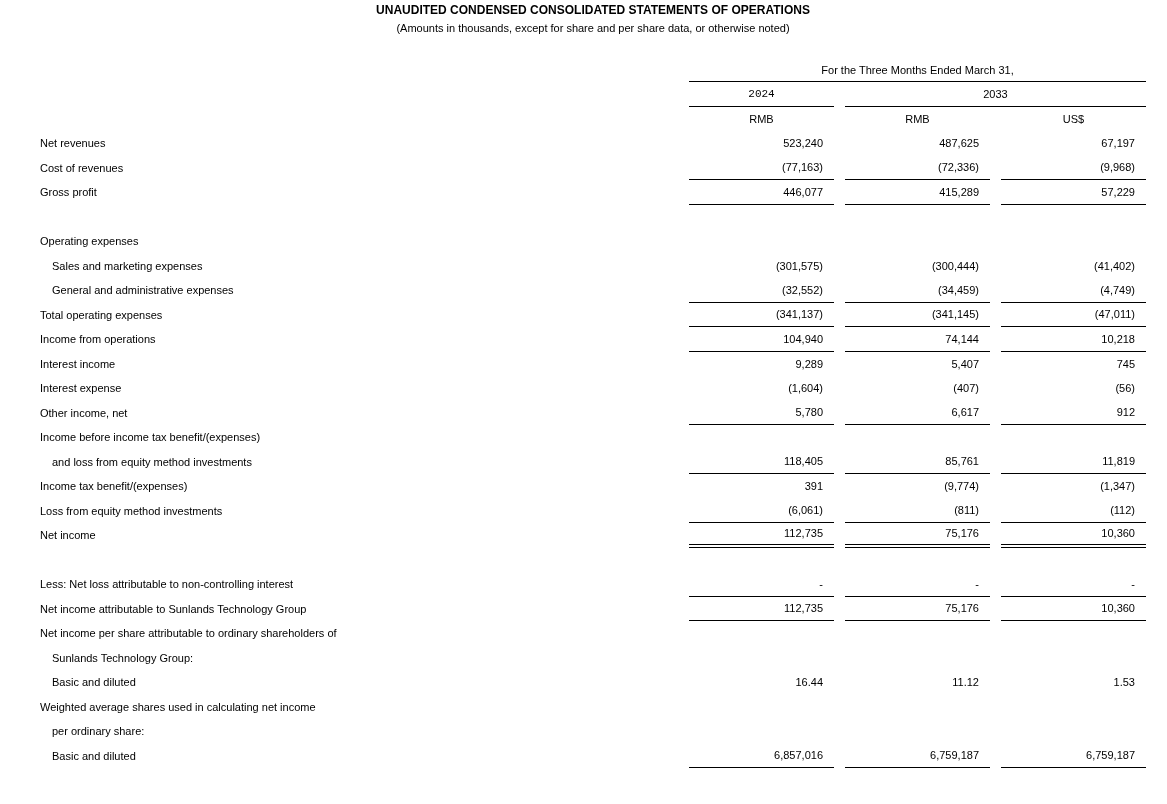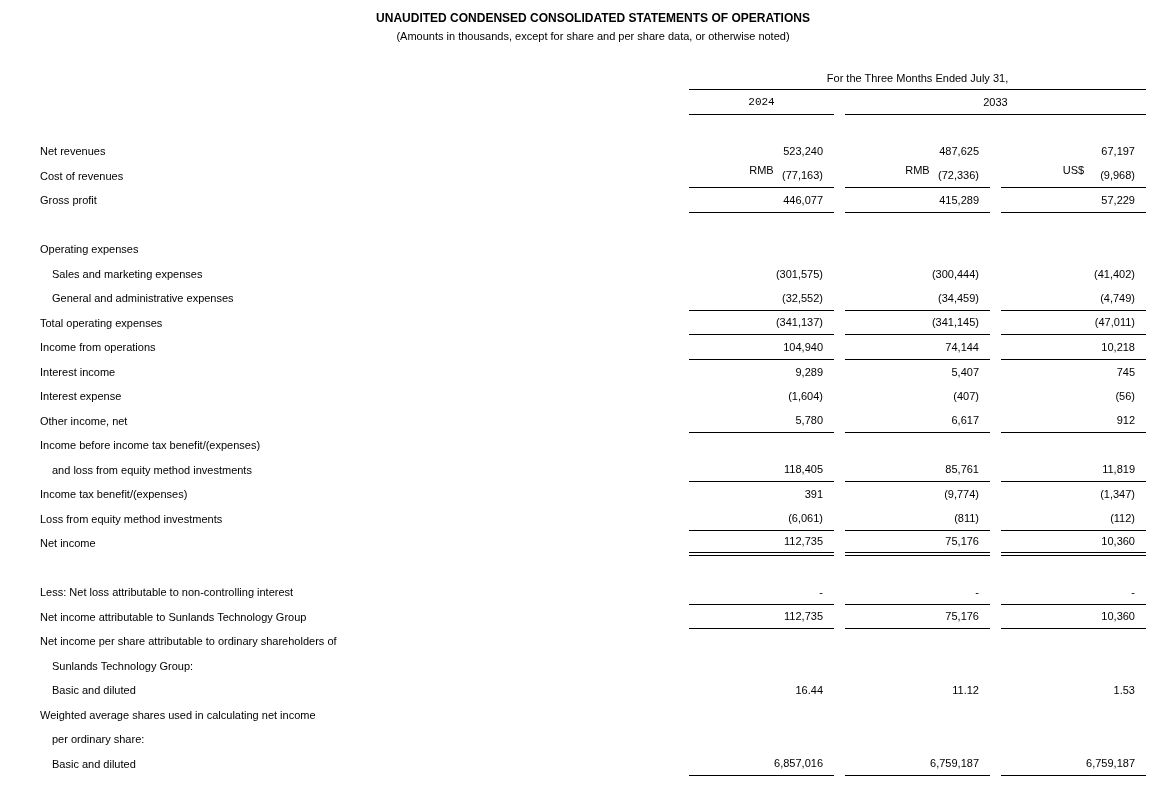--- a/index.html
+++ b/index.html
@@ -4,21 +4,21 @@
 <style>
   * { margin: 0; padding: 0; box-sizing: border-box; }
   html, body { background: #ffffff; }
   .page {
     width: 1167px;
     height: 804px;
     background: #ffffff;
     color: #000000;
     font-family: "Liberation Sans", sans-serif;
     font-size: 11px;
-    padding: 8px 21px 0 40px;
+    padding: 0 21px 0 40px;
     overflow: hidden;
   }
   .title {
     margin-top: 4px;
     text-align: center;
     font-weight: bold;
     font-size: 12px;
     line-height: 13px;
   }
   .subtitle {
@@ -73,34 +73,33 @@
   }
   .year-cell.y2024 { width: 145px; font-family: Liberation Mono, monospace; }
   .year-cell.y2025 { width: 301px; }
   .cur-cell {
     width: 145px;
     margin-left: 11px;
     height: 100%;
     display: flex;
     align-items: center;
     justify-content: center;
-    margin-top: 43px;
   }
 </style>
 </head>
 <body>
 
 <div class="page">
   <div class="title">UNAUDITED CONDENSED CONSOLIDATED STATEMENTS OF OPERATIONS</div>
   <div class="subtitle">(Amounts in thousands, except for share and per share data, or otherwise noted)</div>
 
   <div class="table">
     <div class="hrow period-row">
       <div class="label-cell"></div>
-      <div class="period-cell">For the Three Months Ended July 31,</div>
+      <div class="period-cell">For the Three Months Ended March 31,</div>
     </div>
     <div class="hrow year-row">
       <div class="label-cell"></div>
       <div class="year-cell y2024">2024</div>
       <div class="year-cell y2025">2033</div>
     </div>
     <div class="hrow currency-row">
       <div class="label-cell"></div>
       <div class="cur-cell">RMB</div>
       <div class="cur-cell">RMB</div>

